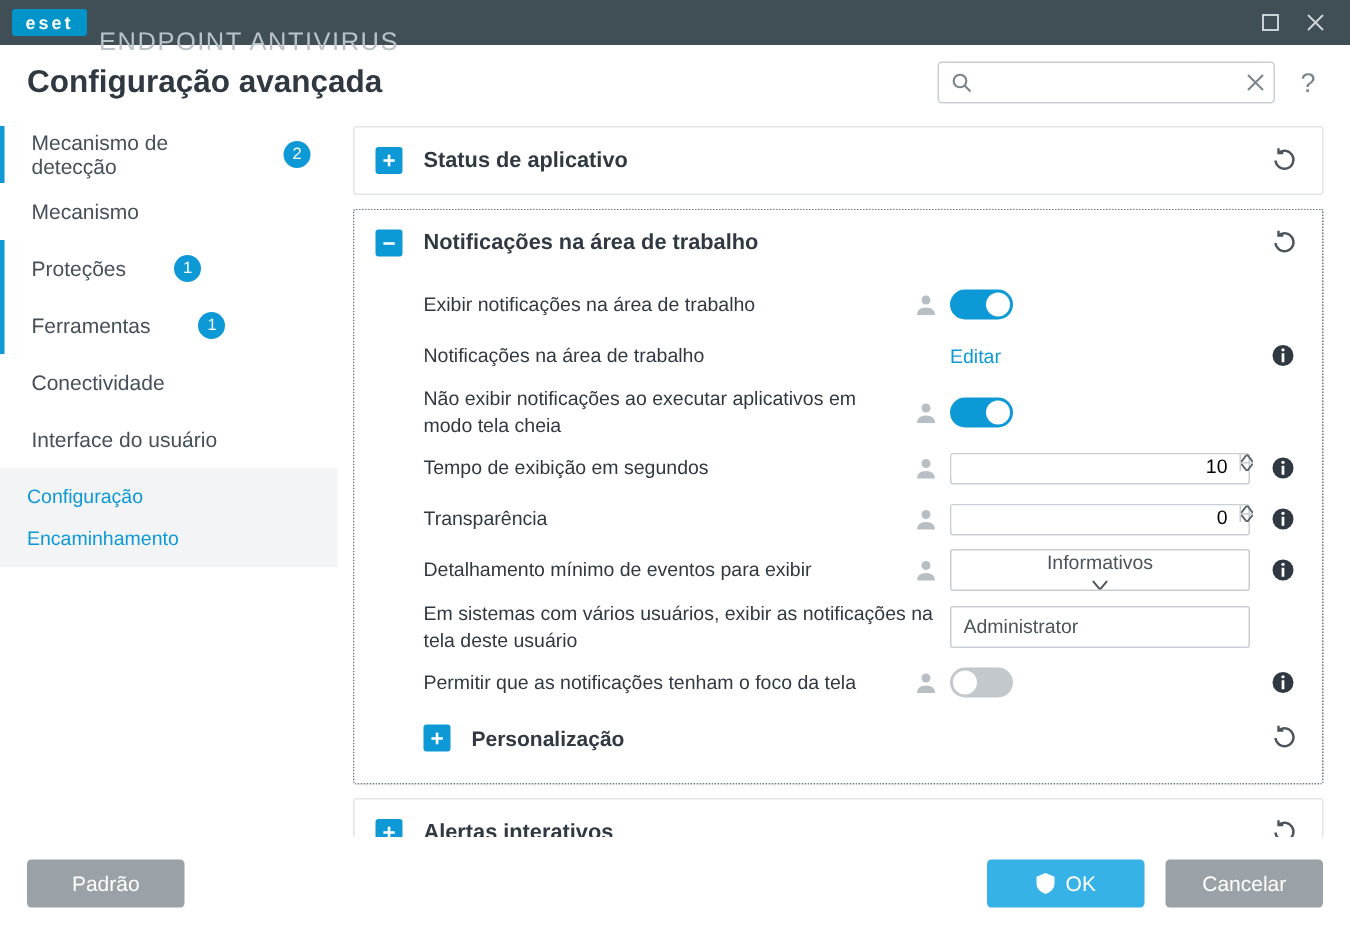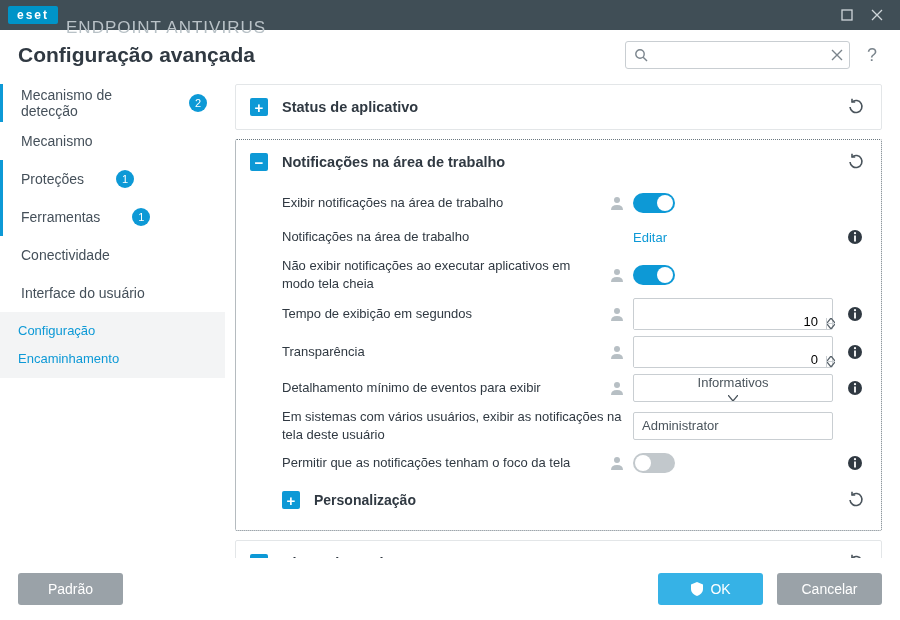--- a/index.html
+++ b/index.html
@@ -37,21 +37,21 @@
   .row-label { flex: 1; font-size: 13px; color: #303942; padding-right: 10px; line-height: 1.35; }
   .user-icon { color: #b7bfc4; margin-right: 8px; }
   .control { width: 200px; display: flex; align-items: center; }
   .info-btn { width: 24px; margin-left: 10px; color: #303942; display:flex; justify-content:center; }
   .info-btn.hidden { visibility: hidden; }
   .toggle { width: 42px; height: 20px; border-radius: 10px; background: #c2c8cc; position: relative; cursor: pointer; }
   .toggle.on { background: #0d99d6; }
   .toggle .knob { width: 16px; height: 16px; border-radius: 50%; background: #fff; position: absolute; top: 2px; left: 2px; transition: left .15s; }
   .toggle.on .knob { left: 24px; }
   .link-btn { color: #0d99d6; font-size: 13px; cursor: pointer; }
-  .num-input { width: 200px; height: 32px; border: 1px solid #c9ced2; border-radius: 2px; display: flex; align-items: flex-end; }
+  .num-input { width: 200px; height: 21px; border: 1px solid #c9ced2; border-radius: 2px; display: flex; align-items: flex-start; }
   .num-input input { flex: 1; border: none; outline: none; text-align: right; padding: 0 8px; font-size: 13px; }
   .spinners { width: 20px; border-left: 1px solid #c9ced2; display: flex; flex-direction: column; }
   .spinners .sp { flex: 1; display: flex; align-items: center; justify-content: center; color: #5a646c; cursor: pointer; }
   .spinners .sp:first-child { border-bottom: 1px solid #c9ced2; }
   .select-input { width: 200px; height: 28px; border: 1px solid #c9ced2; border-radius: 2px; display: flex; align-items: center; padding: 0 8px; justify-content: space-between; font-size: 13px; color: #4a545c; cursor: pointer; flex-direction: column; }
   .text-input { width: 200px; height: 28px; border: 1px solid #c9ced2; border-radius: 2px; padding: 4px 8px; font-size: 13px; color: #4a545c; }
   .sub-section { height: 40px; display: flex; align-items: center; padding: 0 14px 0 14px; }
   .sub-section .toggle-box { width: 18px; height: 18px; background: #0d99d6; color: #fff; display: flex; align-items: center; justify-content: center; font-weight: 700; font-size: 15px; margin-right: 14px; border-radius: 2px; margin-left: 32px;}
   .sub-section .panel-title { font-size: 14px; }
   .footer { height: 62px; display: flex; align-items: center; padding: 0 18px; }

